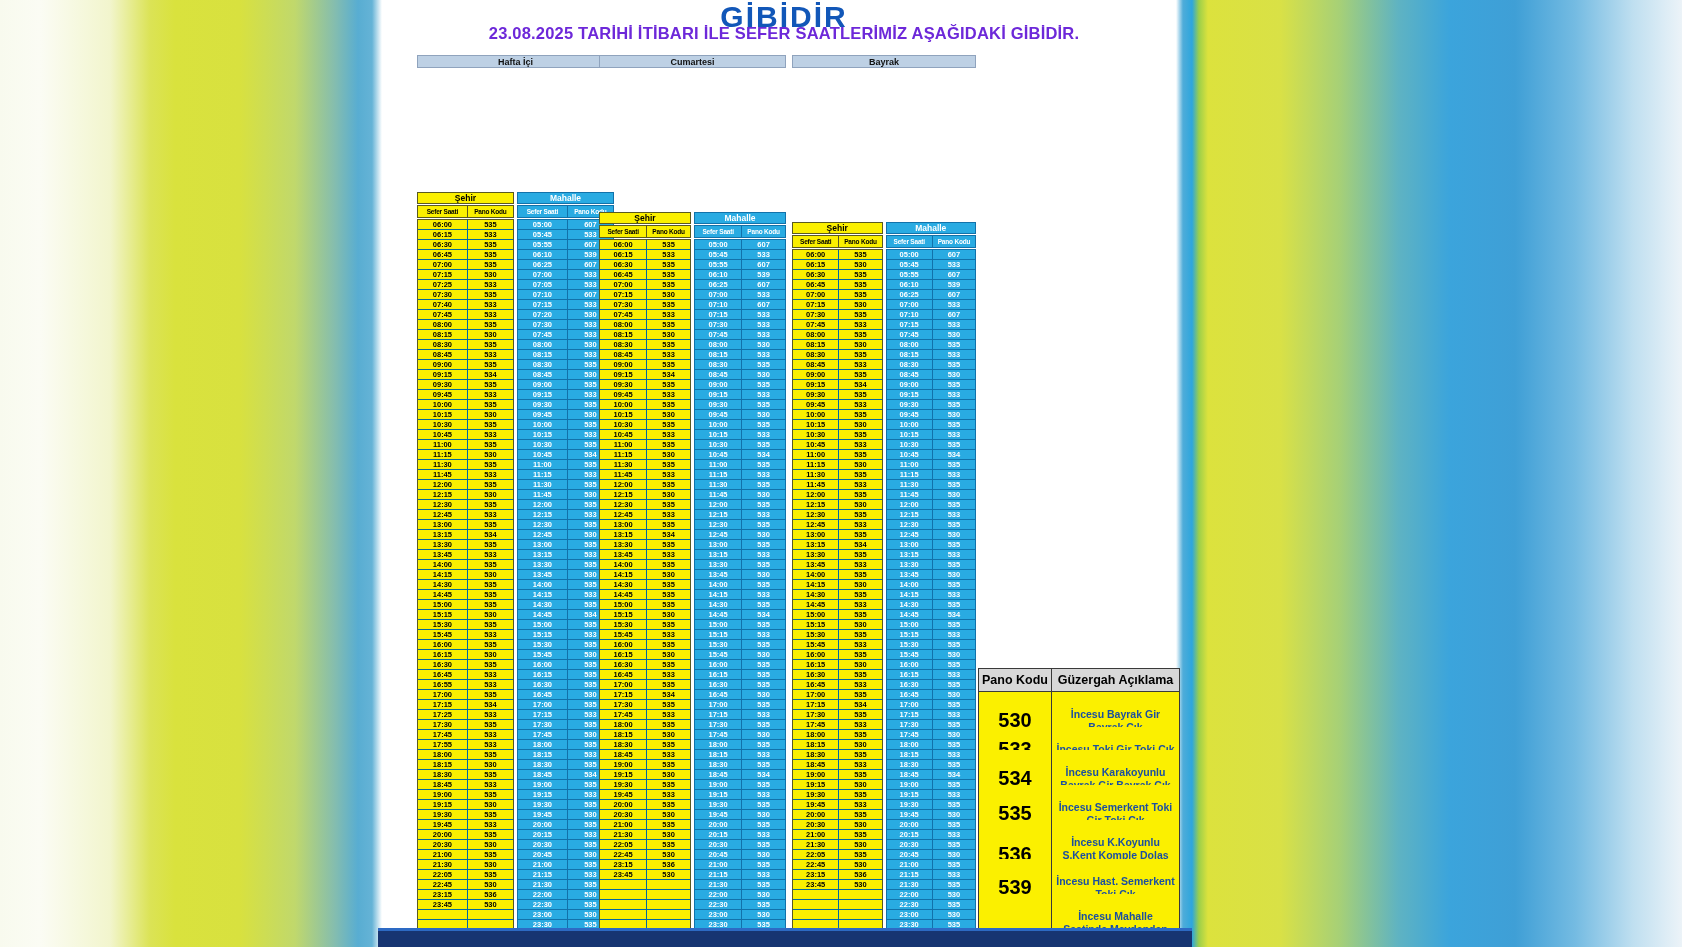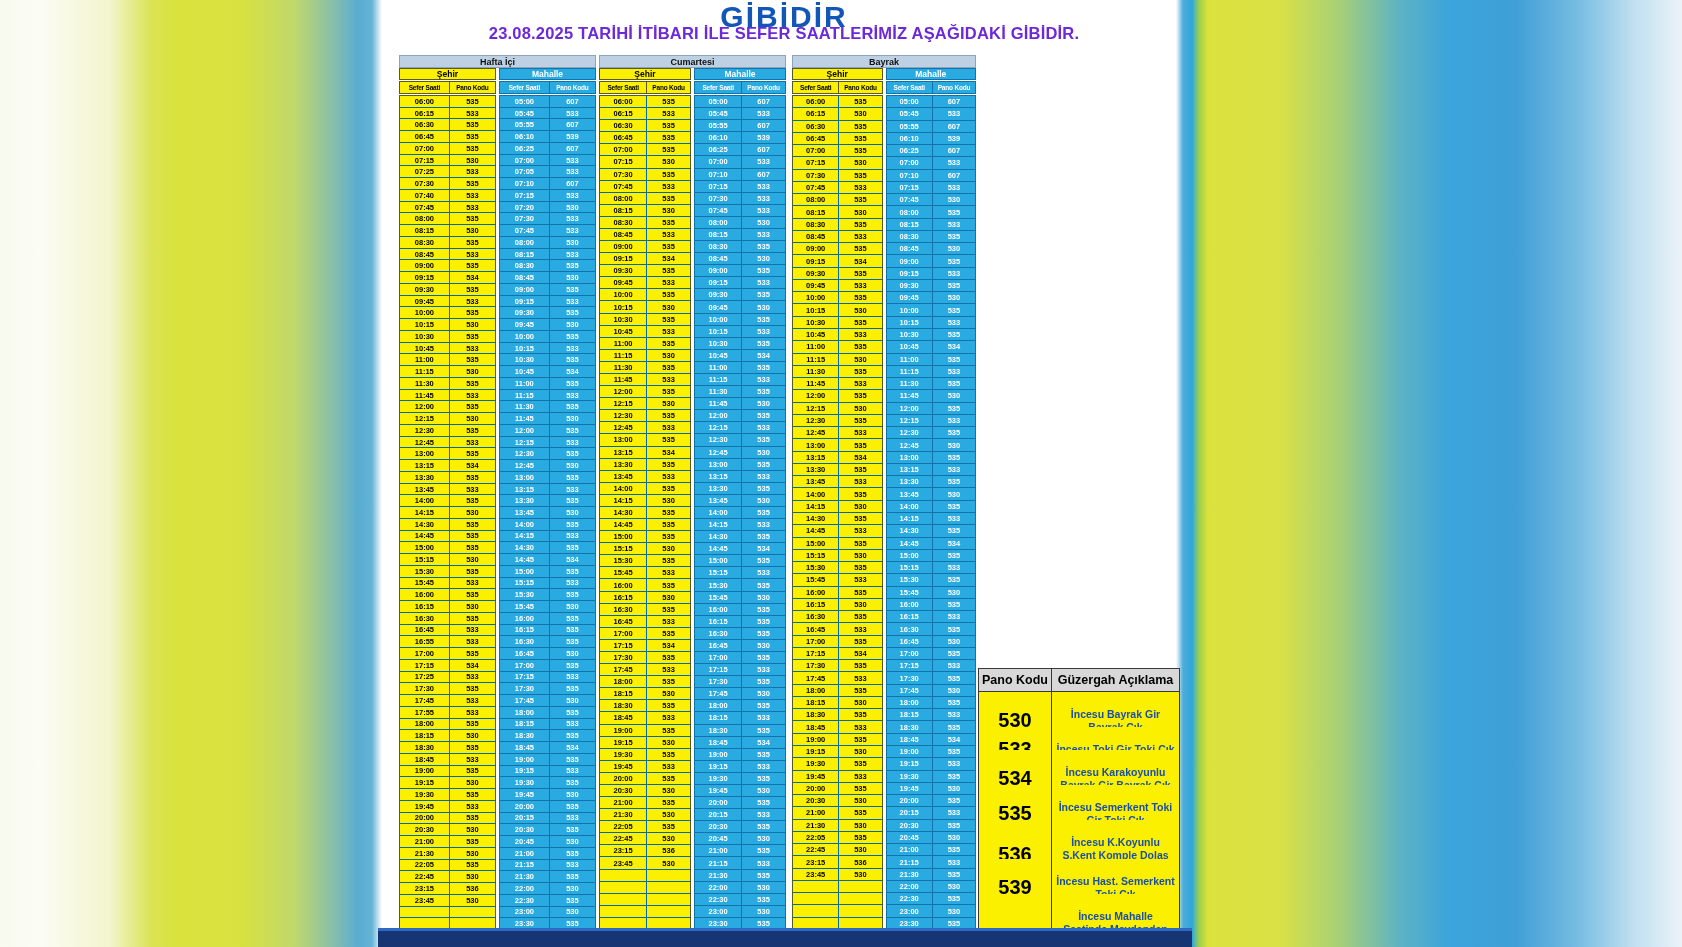--- a/index.html
+++ b/index.html
@@ -22,21 +22,21 @@
     position:absolute;left:390px;width:788px;top:24px;height:18px;
     text-align:center;font-size:16.5px;font-weight:bold;color:#6d28d9;
     letter-spacing:0.2px;line-height:18px;
   }
   .day-table{position:absolute;top:55px;height:875px;}
   .group-header{
     height:13px;background:#bdd0e4;border:1px solid #8fa3bd;box-sizing:border-box;
     display:flex;align-items:center;justify-content:center;
     font-size:9px;font-weight:bold;color:#111;
   }
-  .halves{display:flex;gap:3px;height:862px;}
+  .halves{display:flex;gap:3px;height:862px;align-items:flex-end;}
   .half{flex:1;display:flex;flex-direction:column;min-width:0;}
   .sub-header{
     height:12px;display:flex;align-items:center;justify-content:center;
     font-size:8.5px;font-weight:bold;box-sizing:border-box;
   }
   .sehir .sub-header{background:#fbf000;color:#000;border:1px solid #5a5a20;}
   .mahalle .sub-header{background:#29abe2;color:#fff;border:1px solid #1272aa;}
   .col-headers{
     height:13px;display:grid;grid-template-columns:1.08fr 1fr;gap:1px;
     box-sizing:border-box;margin-top:1px;
@@ -82,21 +82,21 @@
     position:absolute;left:378px;width:814px;top:928px;height:19px;
     background:linear-gradient(180deg,#2d6ac4 0,#2d6ac4 3px,#173572 3px,#173572 100%);
   }
 </style>
 </head>
 <body>
 
 <div class="page-title">GİBİDİR</div>
 <div class="page-subtitle">23.08.2025 TARİHİ İTİBARI İLE SEFER SAATLERİMİZ AŞAĞIDAKİ GİBİDİR.</div>
 
-<div class="day-table" style="left:399px;width:197px;border-radius:15px;">
+<div class="day-table" style="left:417px;width:197px;border-radius:15px;">
   <div class="group-header">Hafta İçi</div>
   <div class="halves">
     <div class="half sehir">
       <div class="sub-header">Şehir</div>
       <div class="col-headers">
         <span>Sefer Saati</span>
         <span>Pano Kodu</span>
       </div>
       <div class="cells" style="grid-template-rows: repeat(71, 1fr);">
           <div class="cell">06:00</div>

